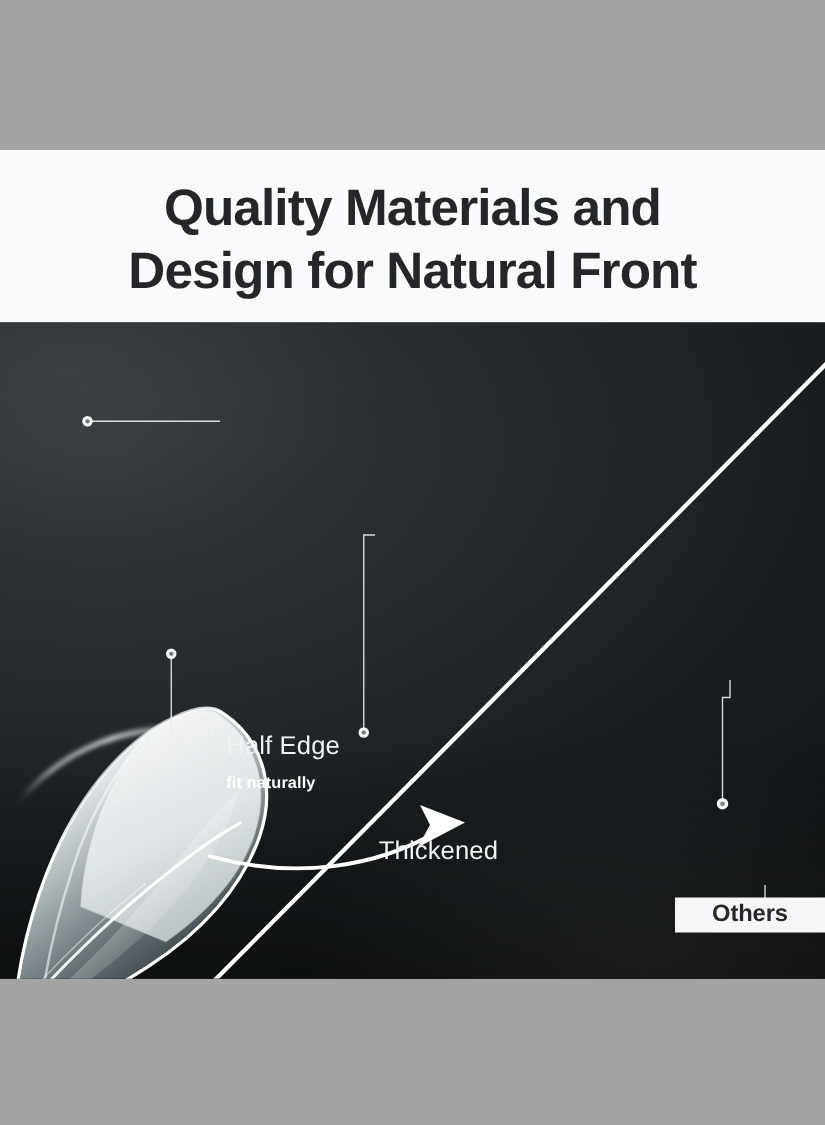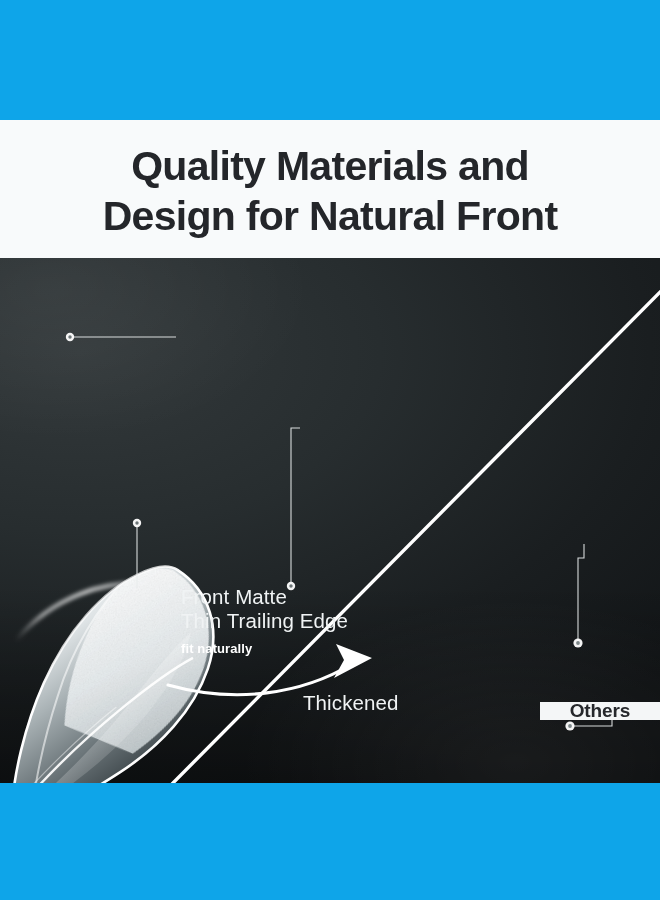--- a/index.html
+++ b/index.html
@@ -5,21 +5,21 @@
 <style>
   * { margin:0; padding:0; box-sizing:border-box; }
   html,body { background:#ffffff; }
   body {
     width:660px; height:900px; position:relative; overflow:hidden;
     font-family:"Liberation Sans", sans-serif;
     -webkit-font-smoothing:antialiased;
   }
 
   
-  #page { position:absolute; inset:0; background:#0ea5e9; }
+  #page { position:absolute; inset:0; background:#a3a3a3; }
 
   #header-band {
     position:absolute; left:0; top:120px; width:660px; height:138px;
     background:#f8fafb;
   }
   #page-title {
     position:absolute; left:0; top:141px; width:660px;
     text-align:center;
     font-size:41px; line-height:50px;
     font-weight:700; letter-spacing:-0.7px;
@@ -54,31 +54,31 @@
   }
   .c-sub {
     margin-top:7px;
     font-size:13px; line-height:20px;
     font-weight:700; color:#ffffff; letter-spacing:.1px;
     white-space:nowrap;
   }
   .c-title .l { display:block; }
 
   #callout-matte   { left:181px; top:327px; }
-  #callout-front   { left:303px; top:433px; }
+  #callout-front   { left:303px; top:411px; }
 
   
   .badge {
     position:absolute;
     background:#f4f6f7;
     display:flex; align-items:center; justify-content:center;
     white-space:nowrap;
   }
   #badge-others {
-    left:540px; top:444px; width:120px; height:18px;
+    left:540px; top:460px; width:120px; height:28px;
     color:#26282c; font-size:19px; font-weight:700; letter-spacing:-.1px;
   }
 
   
   #main-tip { position:absolute; left:8px; top:290px; width:330px; height:320px; }
 </style>
 </head>
 <body>
 
 <div id="page">
@@ -207,22 +207,21 @@
       <path d="M668,26 L170,528" stroke="#ffffff" stroke-width="3.4" fill="none" stroke-linecap="square"></path>
 
       <g>
         <path d="M168,427 C236,446 302,436 352,406" fill="none" stroke="#ffffff" stroke-width="3.1" stroke-linecap="round"></path>
         <path d="M336,386 L372,400 L334,420 L344,402 Z" fill="#ffffff"></path>
       </g>
     </svg>
 
     <div class="callout" id="callout-matte">
       <div class="c-title">
-        <span class="l">Front Matte</span>
-        <span class="l">Thin Trailing Edge</span>
+        <span class="l">Half Edge</span>
       </div>
       <div class="c-sub">fit naturally</div>
     </div>
 
     <div class="callout" id="callout-front">
       <div class="c-title">
         <span class="l">Thickened</span>
       </div>
     </div>
 

